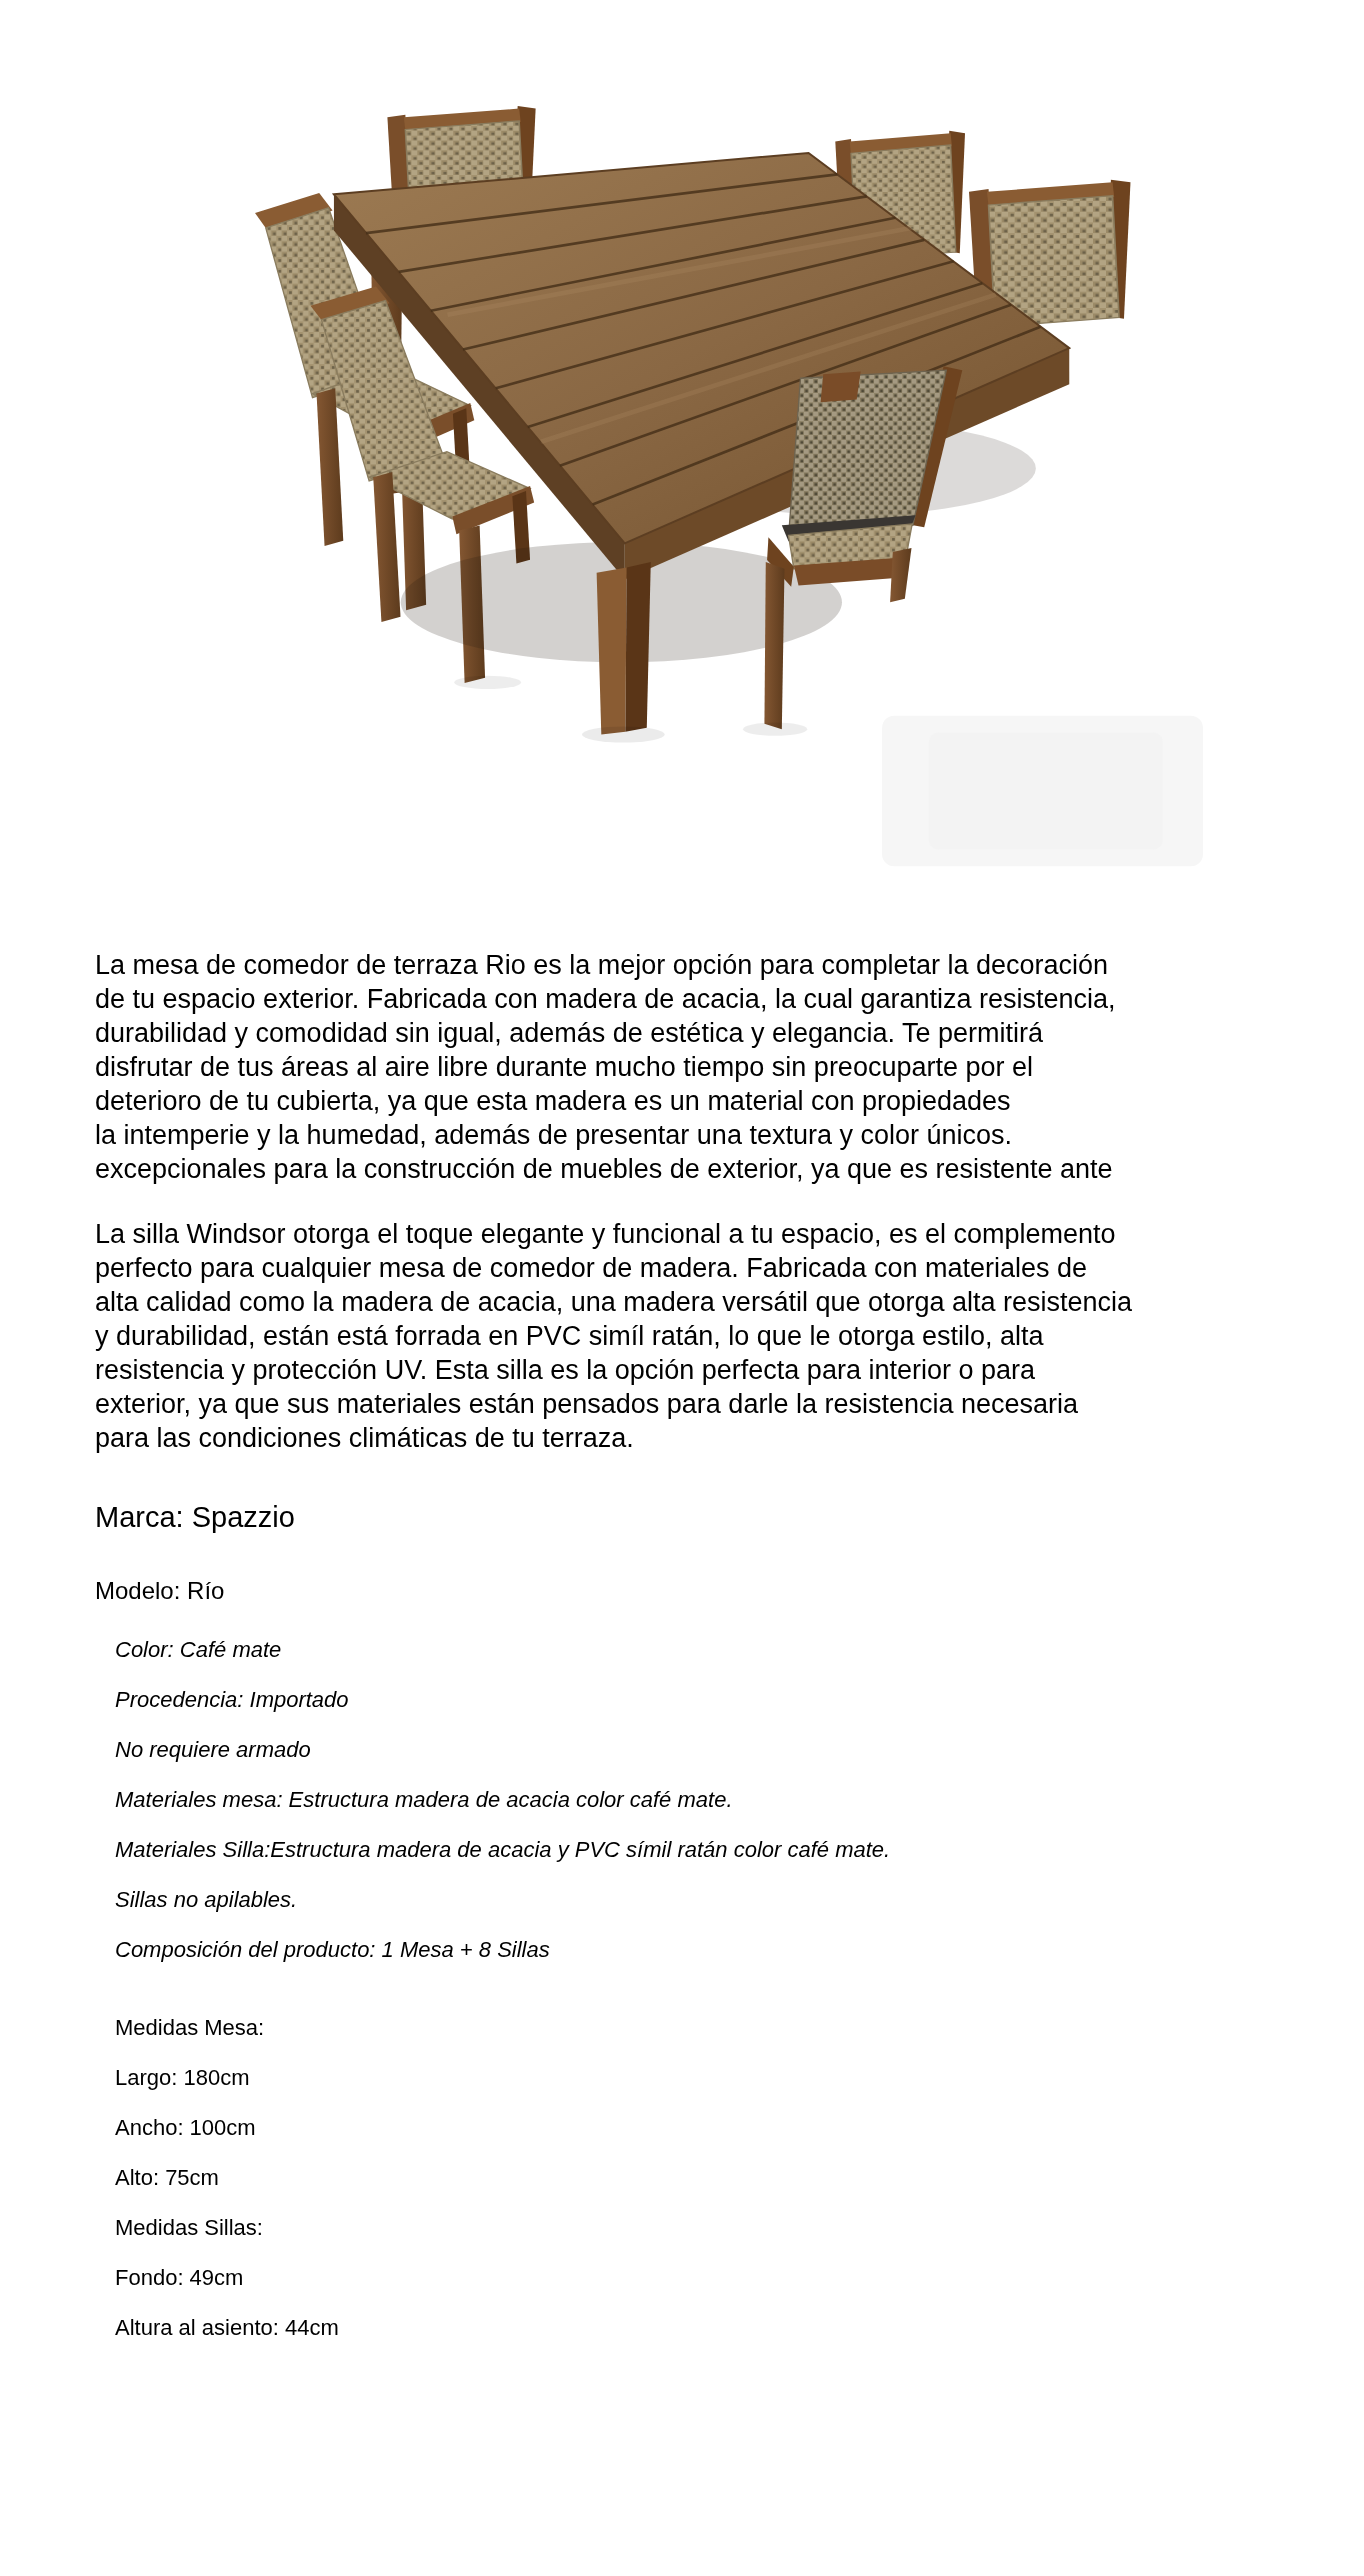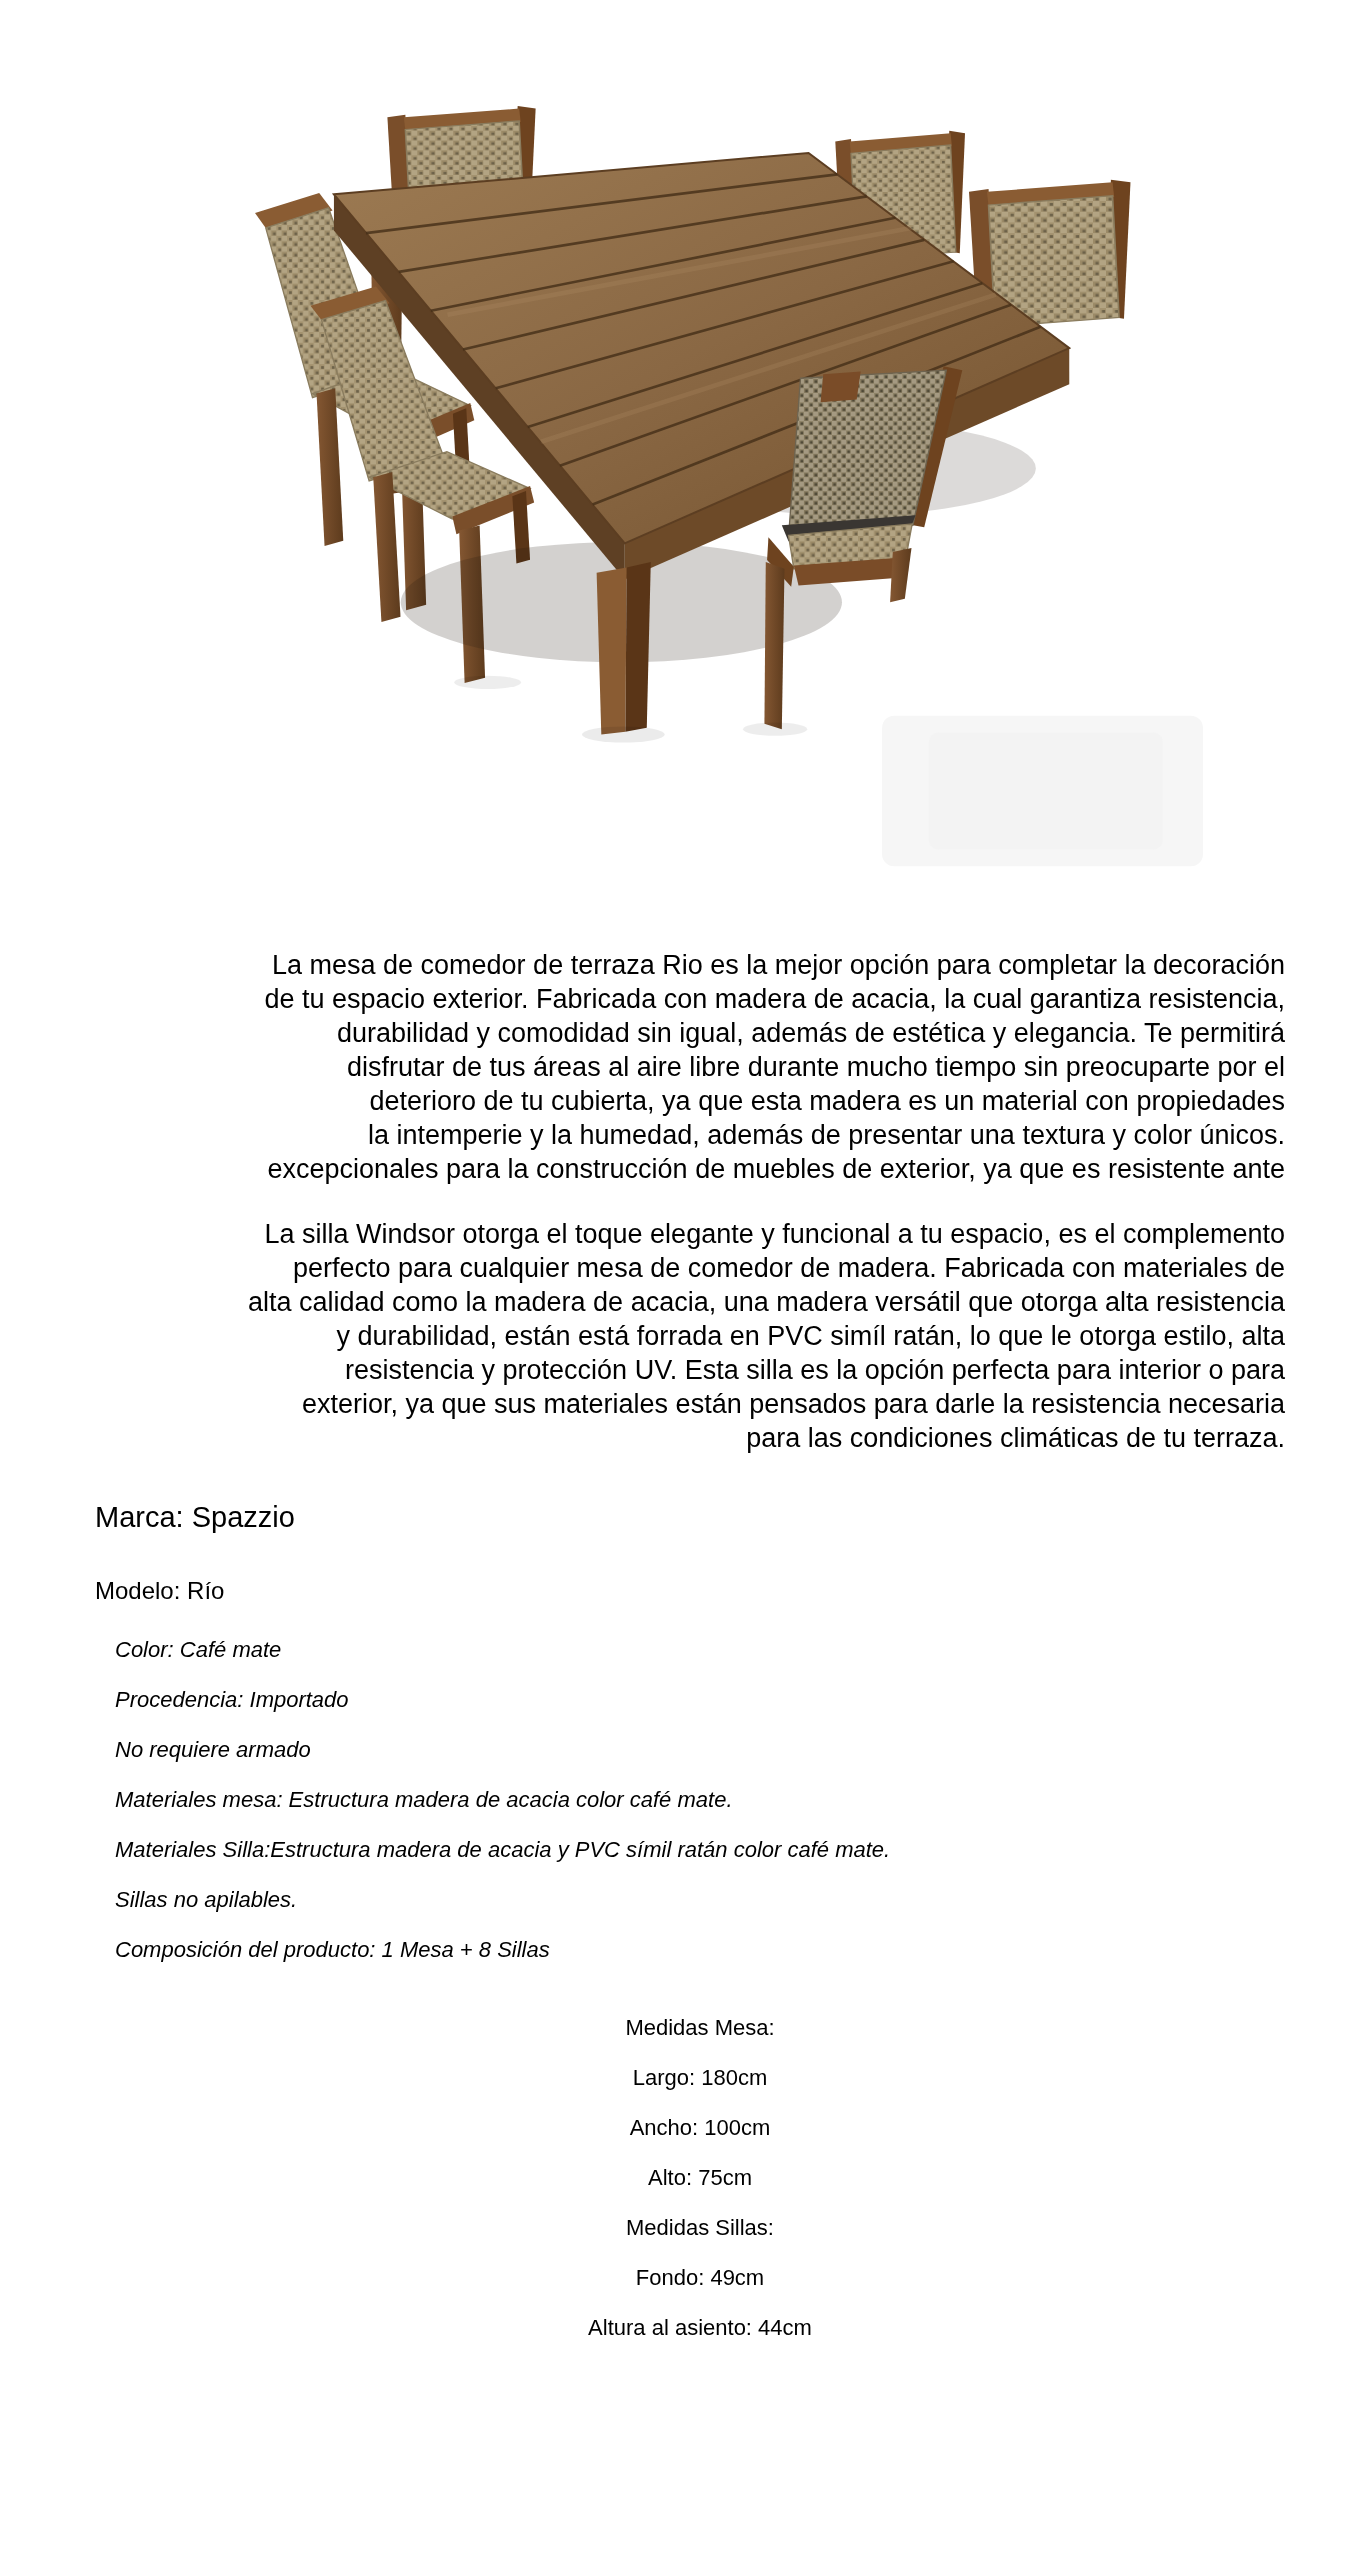--- a/index.html
+++ b/index.html
@@ -9,26 +9,26 @@
     font-family:"Liberation Sans","DejaVu Sans",sans-serif;
     color:#000000;
   }
   .photo{
     position:absolute;left:247px;top:94px;width:966px;height:779px;margin:0;
   }
   .content{
     position:absolute;left:95px;top:948px;width:1190px;
   }
   .para{font-size:27px;line-height:34px;margin:0 0 31px 0;}
-  .para .ln{display:block;text-align:right;}
+  .para .ln{display:block;}
   .brand{font-size:29px;line-height:37px;margin:44px 0 0 0;font-weight:400;}
   .model{font-size:24px;line-height:37px;margin:36px 0 0 0;font-weight:400;}
   .details{margin:27px 0 0 20px;font-style:italic;}
   .detail-item{font-size:22px;line-height:28px;margin:0 0 22px 0;}
-  .measures{margin:50px 0 0 20px;text-align:center;}
+  .measures{margin:50px 0 0 20px;}
   .measure-item{font-size:22px;line-height:28px;margin:0 0 22px 0;}
 </style>
 </head>
 <body>
 
 <figure class="photo" role="img" aria-label="Juego de comedor de terraza: mesa rectangular de madera de acacia con cubierta de tablones y seis sillas de madera con respaldo y asiento de ratán tejido">
   <svg width="966" height="779" viewBox="0 0 1445 1165" xmlns="http://www.w3.org/2000/svg">
     <defs>
       <linearGradient id="gTop" x1="0" y1="0" x2="1" y2="1">
         <stop offset="0" stop-color="#9c7a52"></stop>

